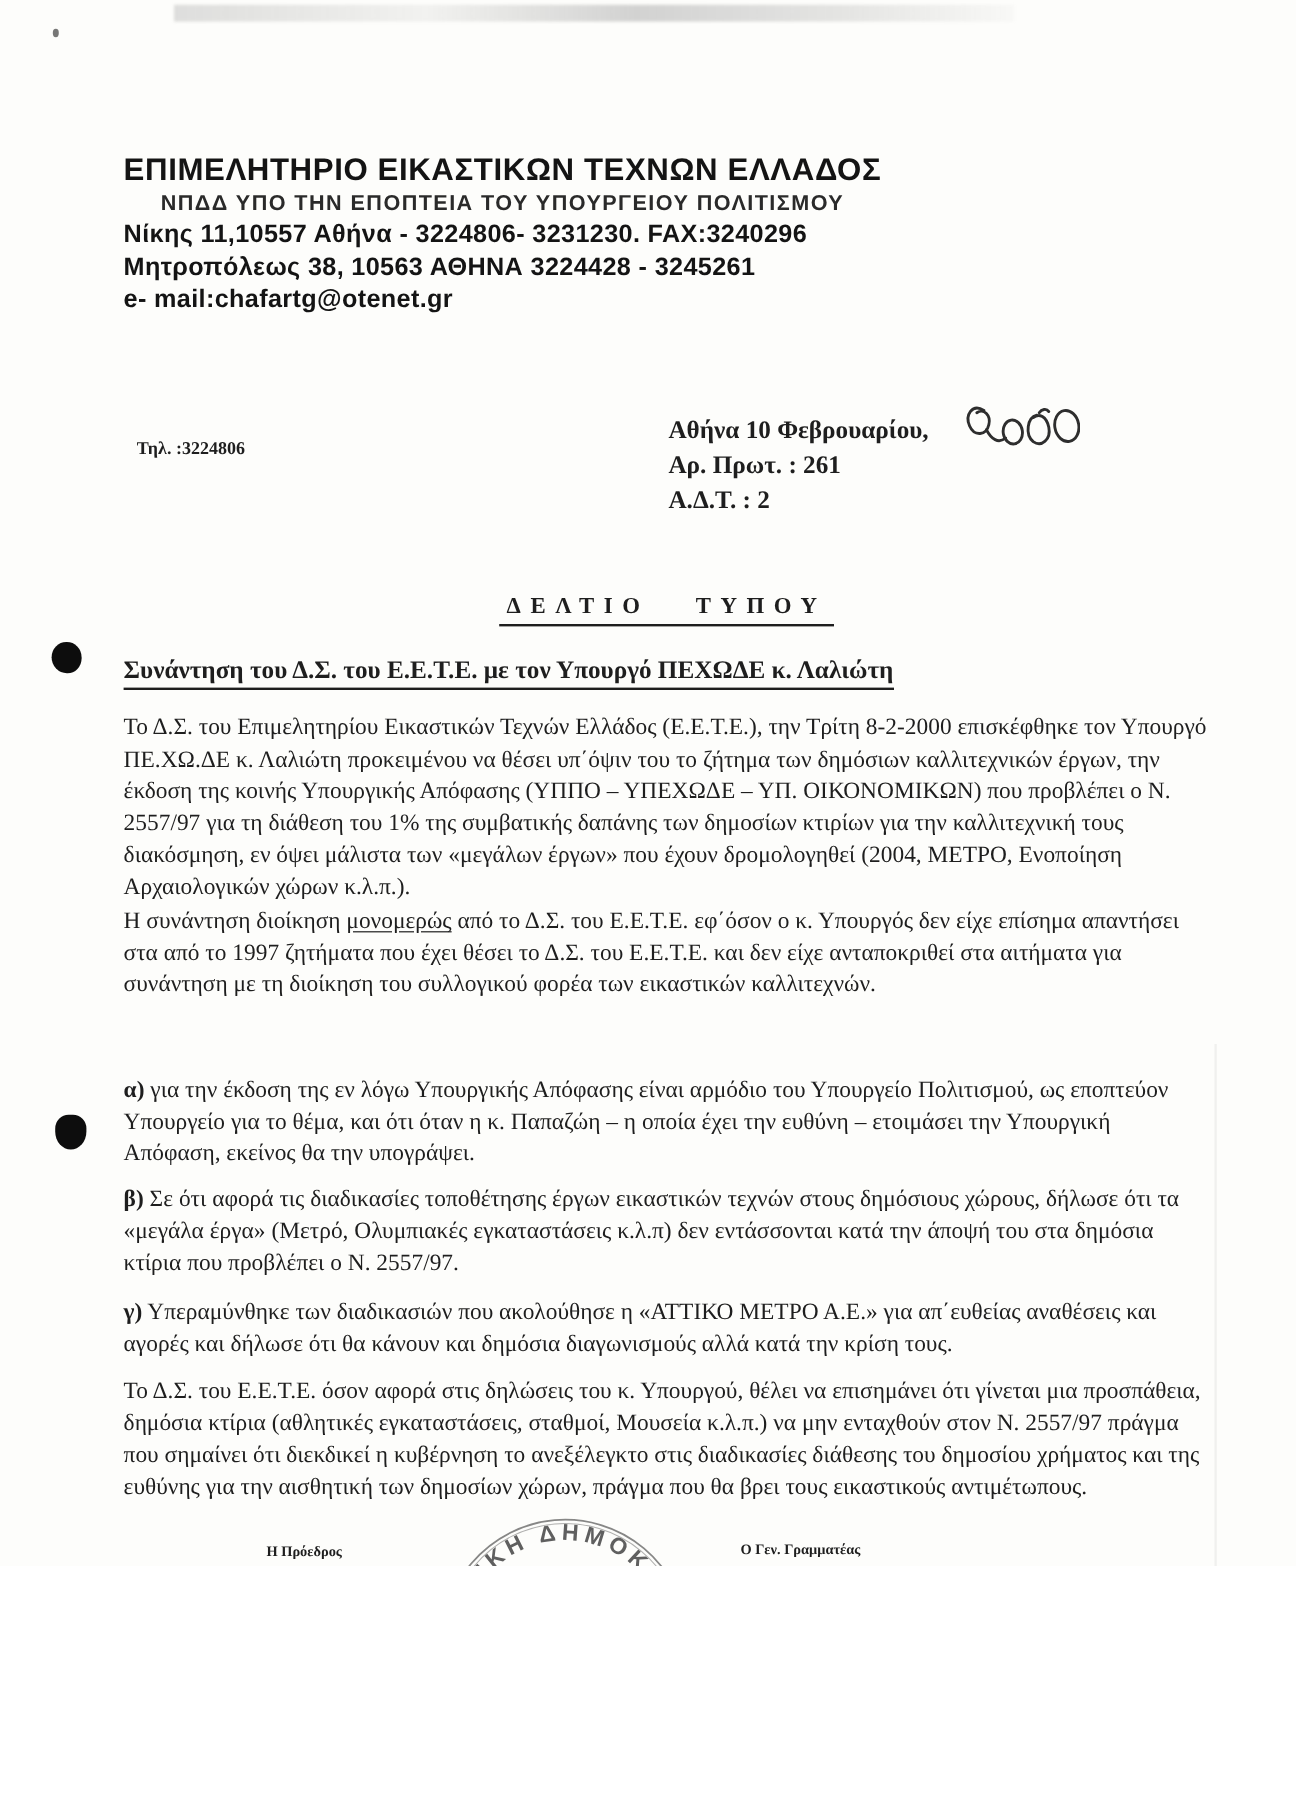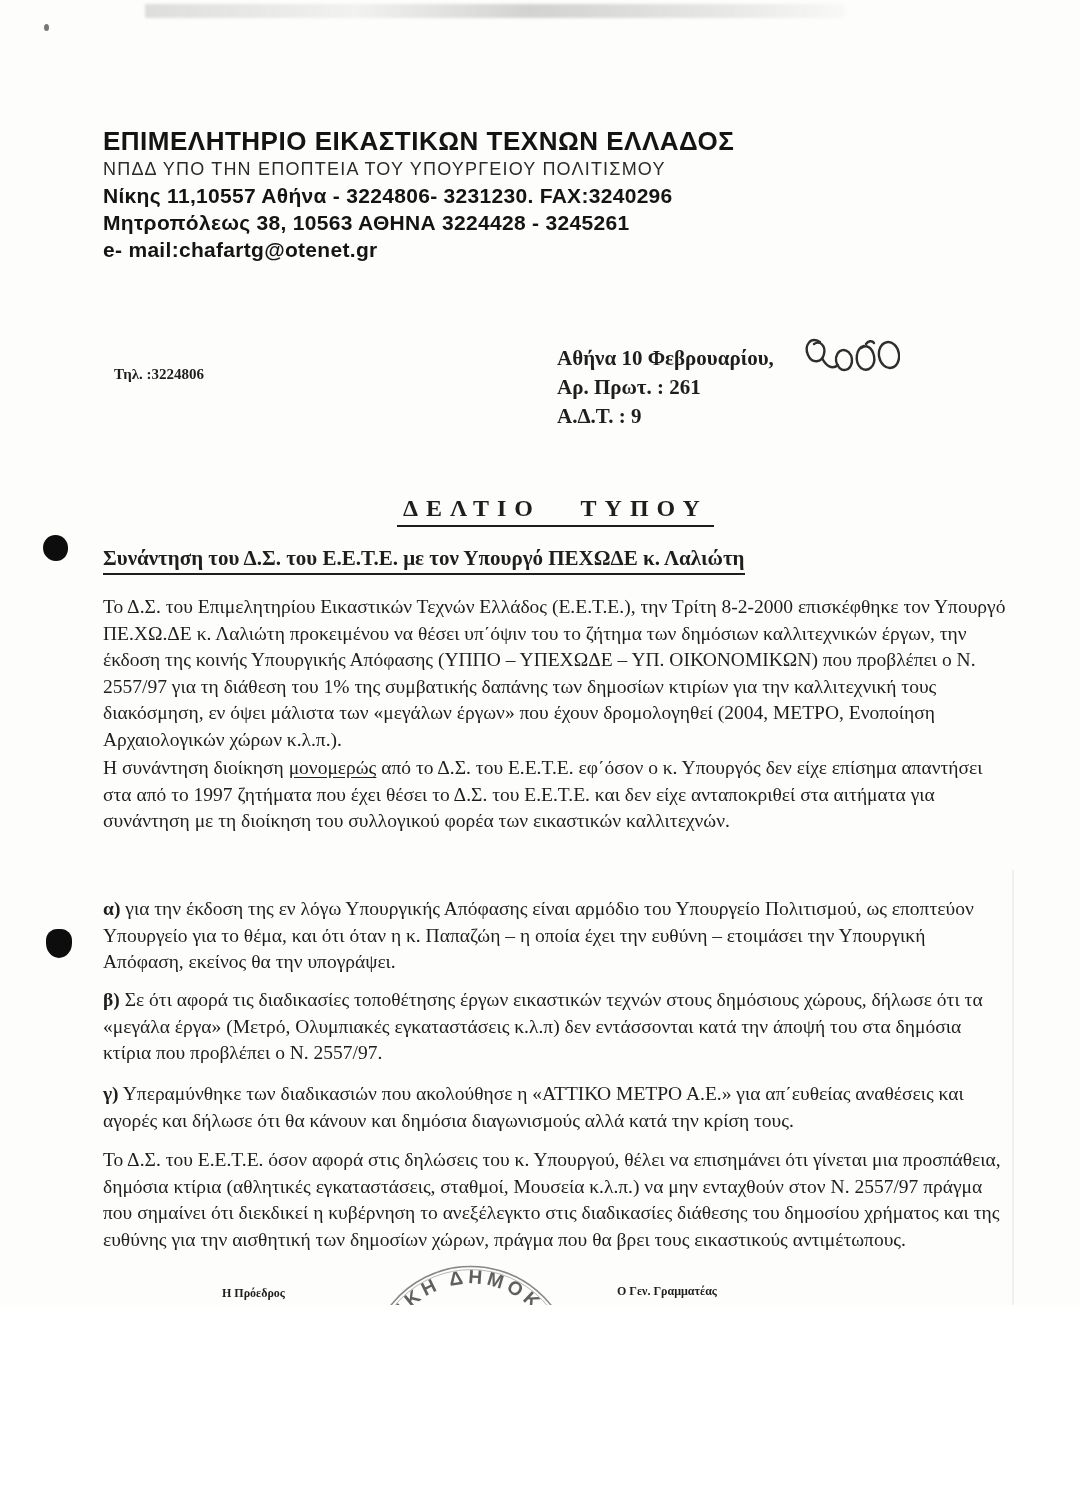--- a/index.html
+++ b/index.html
@@ -10,31 +10,31 @@
   
   .scan-band{position:absolute;left:145px;top:4px;width:700px;height:14px;
     background:linear-gradient(90deg,rgba(110,110,110,.22),rgba(140,140,140,.10) 30%,rgba(100,100,100,.28) 55%,rgba(120,120,120,.18) 80%,rgba(160,160,160,.05));
     filter:blur(1.5px);}
   .speck{position:absolute;width:5px;height:7px;background:#555;border-radius:50%;opacity:.8;}
   .edge-line{position:absolute;right:66px;top:870px;width:2px;height:630px;background:rgba(0,0,0,.05);}
 
   
   .letterhead{position:absolute;left:103px;top:126px;font-family:"Liberation Sans", sans-serif;color:#141414;}
   .lh1{font-size:26px;font-weight:bold;letter-spacing:.5px;line-height:30px;}
-  .lh2{font-size:18px;font-weight:normal;letter-spacing:1.2px;line-height:26px;color:#2a2a2a;}
+  .lh2{font-size:18px;font-weight:bold;letter-spacing:1.2px;line-height:26px;color:#2a2a2a;text-align:center;}
   .lh3{font-size:21px;font-weight:bold;line-height:27px;letter-spacing:.3px;}
 
   
   .tel{position:absolute;left:114px;top:366px;font-size:15px;font-weight:bold;}
   .meta{position:absolute;left:557px;top:344px;font-size:21px;font-weight:bold;line-height:29px;}
   .year-svg{position:absolute;left:800px;top:330px;}
 
   
   .title-wrap{position:absolute;left:103px;top:495px;width:905px;text-align:center;}
-  .doc-title{display:inline-block;font-size:24px;font-weight:bold;letter-spacing:8px;word-spacing:26px;
+  .doc-title{display:inline-block;font-size:19px;font-weight:bold;letter-spacing:8px;word-spacing:26px;
     border-bottom:2px solid #1e1e1e;padding:0 6px 3px 6px;}
   .subtitle-wrap{position:absolute;left:103px;top:546px;width:905px;text-align:left;}
   .doc-subtitle{display:inline-block;font-size:21px;font-weight:bold;border-bottom:2px solid #1e1e1e;padding-bottom:2px;}
 
   
   .body-p{position:absolute;left:103px;width:905px;margin:0;font-size:19.5px;line-height:26.5px;text-align:left;}
   .plabel{font-weight:bold;}
   .und{text-decoration:underline;text-underline-offset:3px;}
 
   
@@ -62,21 +62,21 @@
     <div class="lh2">ΝΠΔΔ ΥΠΟ ΤΗΝ ΕΠΟΠΤΕΙΑ ΤΟΥ ΥΠΟΥΡΓΕΙΟΥ ΠΟΛΙΤΙΣΜΟΥ</div>
     <div class="lh3">Νίκης 11,10557 Αθήνα - 3224806- 3231230. FAX:3240296</div>
     <div class="lh3">Μητροπόλεως 38, 10563 ΑΘΗΝΑ 3224428 - 3245261</div>
     <div class="lh3">e- mail:chafartg@otenet.gr</div>
   </div>
 
   <div class="tel">Τηλ. :3224806</div>
   <div class="meta">
     <div>Αθήνα 10 Φεβρουαρίου,</div>
     <div>Αρ. Πρωτ. : 261</div>
-    <div>Α.Δ.Τ. : 9</div>
+    <div>Α.Δ.Τ. : 2</div>
   </div>
 
   <svg class="year-svg" width="100" height="52" viewBox="0 0 100 52">
     <g fill="none" stroke="#2e2e2e" stroke-width="2.4" stroke-linecap="round">
       <path d="M20,12 C10,6 4,16 8,25 C12,34 22,33 24,24 C26,16 20,10 14,14 M22,28 C26,36 32,40 38,35"></path>
       <ellipse cx="44" cy="30" rx="8" ry="10" transform="rotate(-8 44 30)"></ellipse>
       <path d="M64,16 C56,18 54,32 61,38 C68,43 76,36 74,26 C72,17 66,14 61,18 M66,14 C68,11 72,10 74,13"></path>
       <ellipse cx="89" cy="25" rx="10" ry="13" transform="rotate(-10 89 25)"></ellipse>
     </g>
   </svg>

